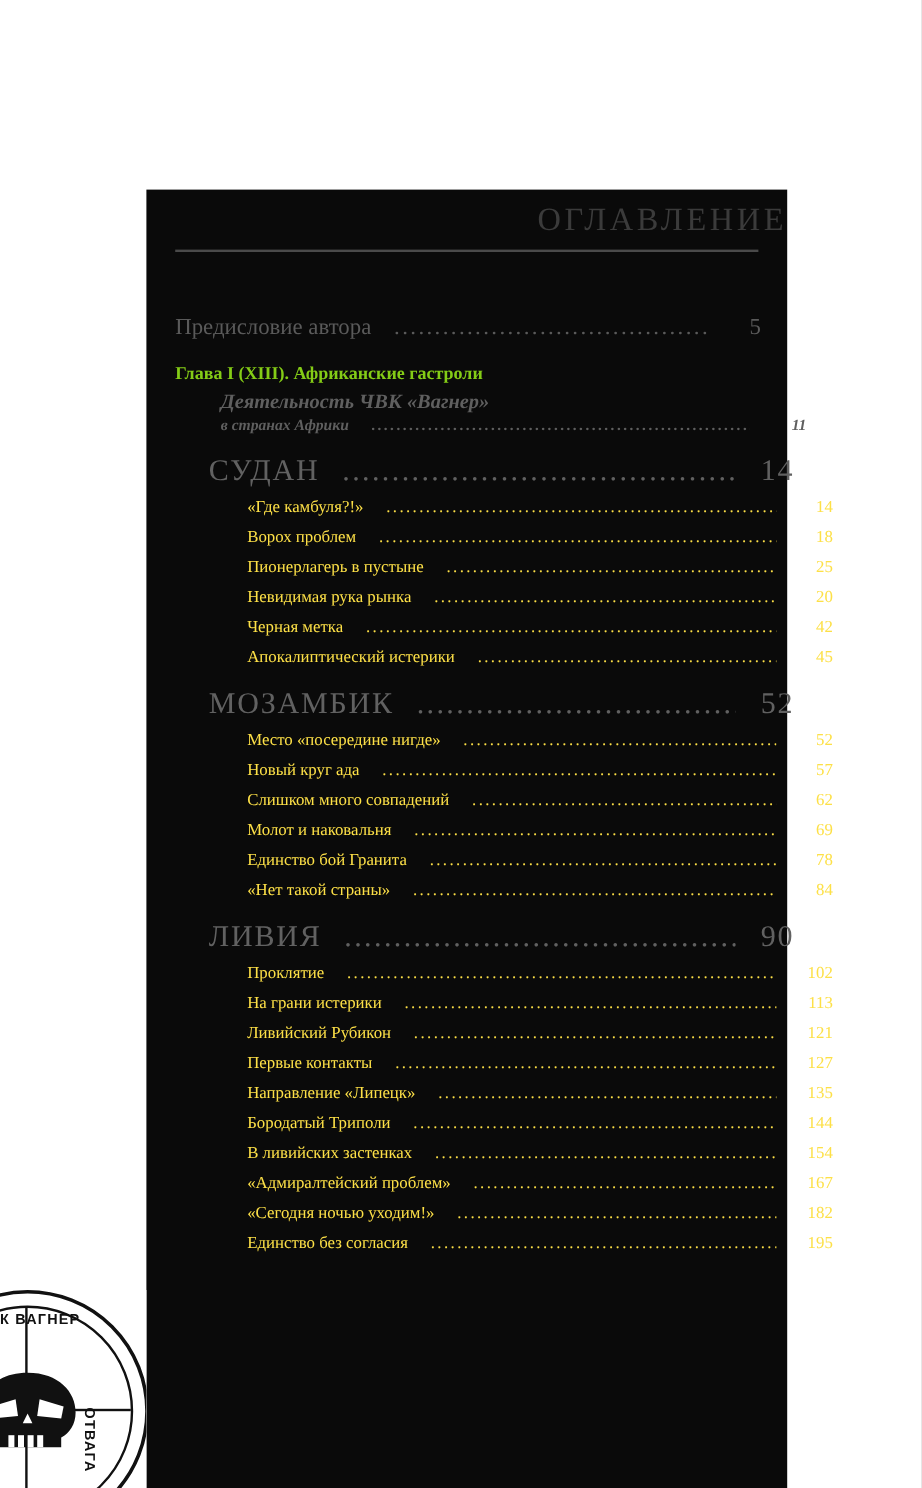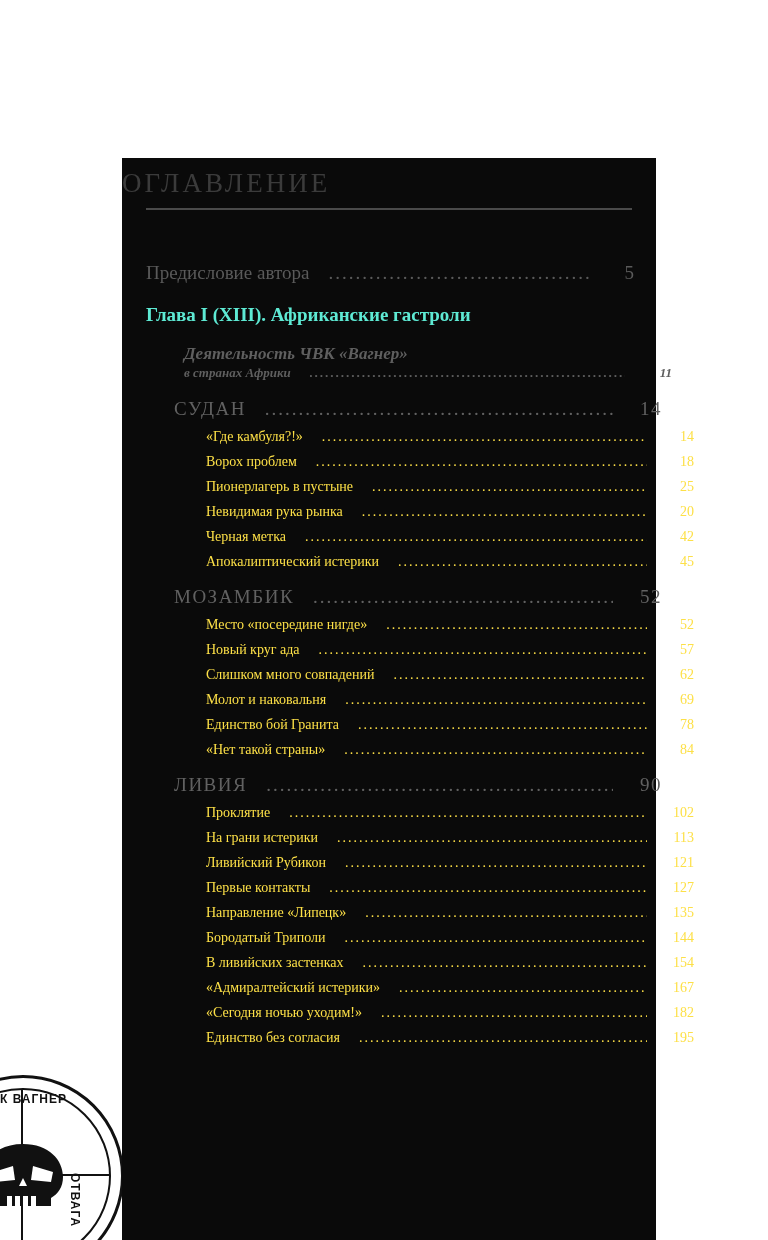--- a/index.html
+++ b/index.html
@@ -22,21 +22,21 @@
     top: 158px;
     width: 534px;
     height: 1082px;
     background: #0a0a0a;
   }
   .toc-title {
     position: absolute;
     left: 0;
     top: 10px;
     width: 534px;
-    text-align: left;
+    text-align: right;
     color: #3b3b3b;
     font-size: 27px;
     letter-spacing: 3px;
     font-family: "Liberation Serif", serif;
   }
   .title-rule {
     position: absolute;
     left: 24px;
     top: 50px;
     width: 486px;
@@ -72,24 +72,24 @@
   
   .lvl-preface {
     color: #5a5a5a;
     font-size: 19px;
     margin-bottom: 22px;
   }
   .lvl-preface .page-num { min-width: 26px; }
 
   
   .chapter-head {
-    color: #5eead4;
-    font-size: 19px;
+    color: #84cc16;
+    font-size: 15px;
     font-weight: bold;
-    margin-bottom: 18px;
+    margin-bottom: 4px;
   }
   .chapter-sub {
     color: #5f5f5f;
     font-size: 17px;
     font-style: italic;
     font-weight: bold;
     padding-left: 38px;
     margin-bottom: 2px;
   }
   .chapter-sub2 {
@@ -98,21 +98,21 @@
     font-style: italic;
     font-weight: bold;
     padding-left: 38px;
     margin-bottom: 20px;
   }
   .chapter-sub2 .page-num { min-width: 28px; }
 
   
   .section-row {
     color: #616161;
-    font-size: 19px;
+    font-size: 25px;
     letter-spacing: 1.5px;
     padding-left: 28px;
     margin-top: 18px;
     margin-bottom: 12px;
   }
   .section-row .page-num { min-width: 30px; }
 
   
   .sub-row {
     color: #fde047;
@@ -319,21 +319,21 @@
         <span class="label">Бородатый Триполи</span>
         <span class="dots">...............................................................................................................</span>
         <span class="page-num">144</span>
       </div>
       <div class="row sub-row">
         <span class="label">В ливийских застенках</span>
         <span class="dots">...............................................................................................................</span>
         <span class="page-num">154</span>
       </div>
       <div class="row sub-row">
-        <span class="label">«Адмиралтейский истерики»</span>
+        <span class="label">«Адмиралтейский проблем»</span>
         <span class="dots">...............................................................................................................</span>
         <span class="page-num">167</span>
       </div>
       <div class="row sub-row">
         <span class="label">«Сегодня ночью уходим!»</span>
         <span class="dots">...............................................................................................................</span>
         <span class="page-num">182</span>
       </div>
       <div class="row sub-row">
         <span class="label">Единство без согласия</span>

